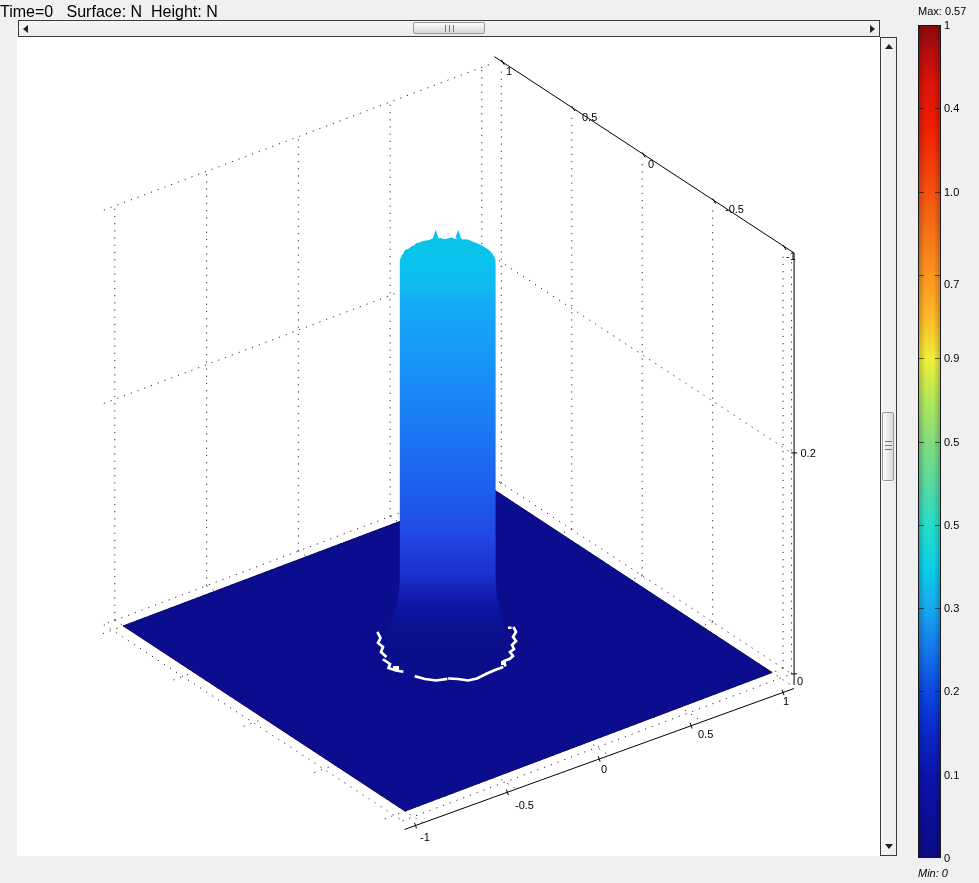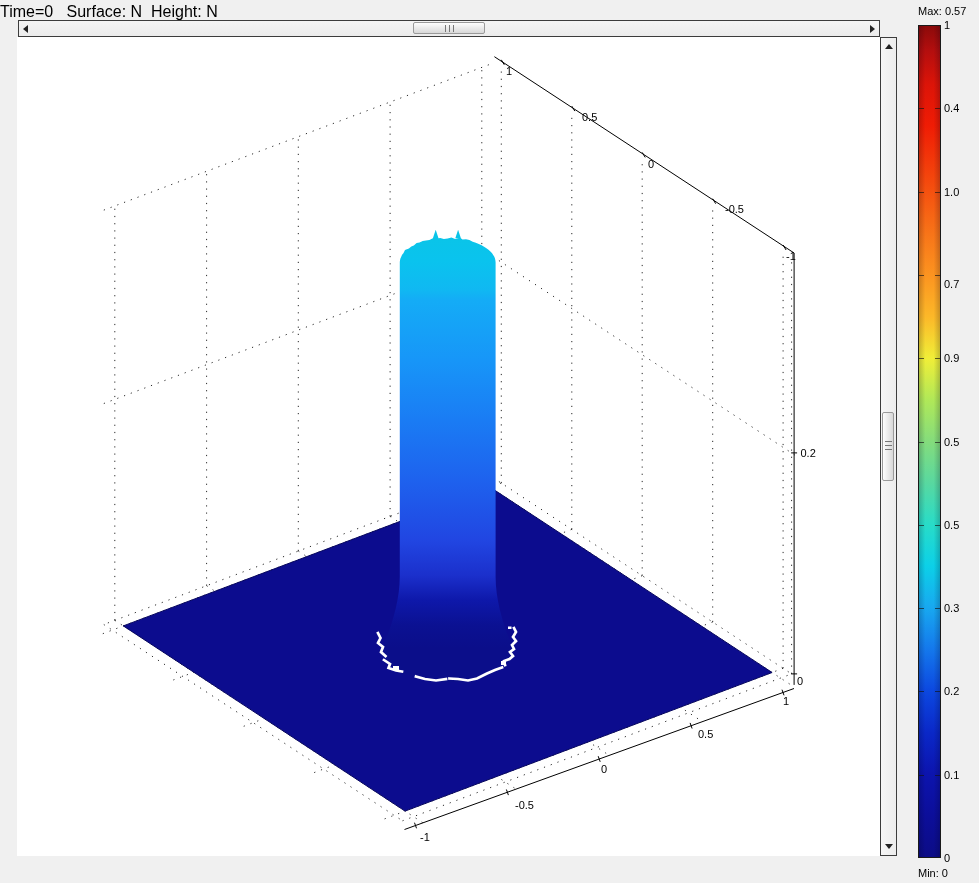--- a/index.html
+++ b/index.html
@@ -38,21 +38,21 @@
   background:
     linear-gradient(90deg, rgba(0,0,20,.20), rgba(0,0,0,0) 30%, rgba(0,0,0,0) 70%, rgba(0,0,20,.20)),
     linear-gradient(to bottom,
     #8c0a0a 0%, #b40e0e 3%, #dc1408 7%, #f01c04 12%, #f4440c 18%,
     #f87418 25%, #fc9420 30%, #fcb828 35%, #f0ee38 40%, #b0e858 45%,
     #84dc7c 50%, #58d8a0 55%, #28dcc8 60%, #0cd0e8 65%, #18a8f0 70%,
     #1478ec 75%, #0c48e0 80%, #0a28c8 85%, #0c14ae 90%, #0c0e9a 95%, #0c0c86 100%); }
 .cbt { position:absolute; width:5px; height:1px; background:rgba(20,20,20,.65); }
 .cbl { position:absolute; left:944px; width:30px; font-size:11px; color:#000; }
 #cbmax { position:absolute; left:918px; top:5px; font-size:11px; color:#000; white-space:nowrap; }
-#cbmin { position:absolute; left:918px; top:867px; font-size:11px; color:#000; white-space:nowrap; }
+#cbmin { position:absolute; left:918px; top:867px; font-size:11px; color:#000; white-space:nowrap;font-style:italic; }
 svg text.al { font-size:11px; fill:#000; font-family:"Liberation Sans",sans-serif; }
 svg line.g { stroke:#2a2a2a; stroke-width:1; stroke-dasharray:1.2 6.0; }
 svg line.a { stroke:#000; stroke-width:1; }
 </style></head>
 <body>
 <div id="title">Time=0&nbsp;&nbsp;&nbsp;Surface: N&nbsp;&nbsp;Height: N</div>
 <div id="hsb">
     <div id="harrL"></div>
     <div id="harrR"></div>
   <div id="hthumb">

